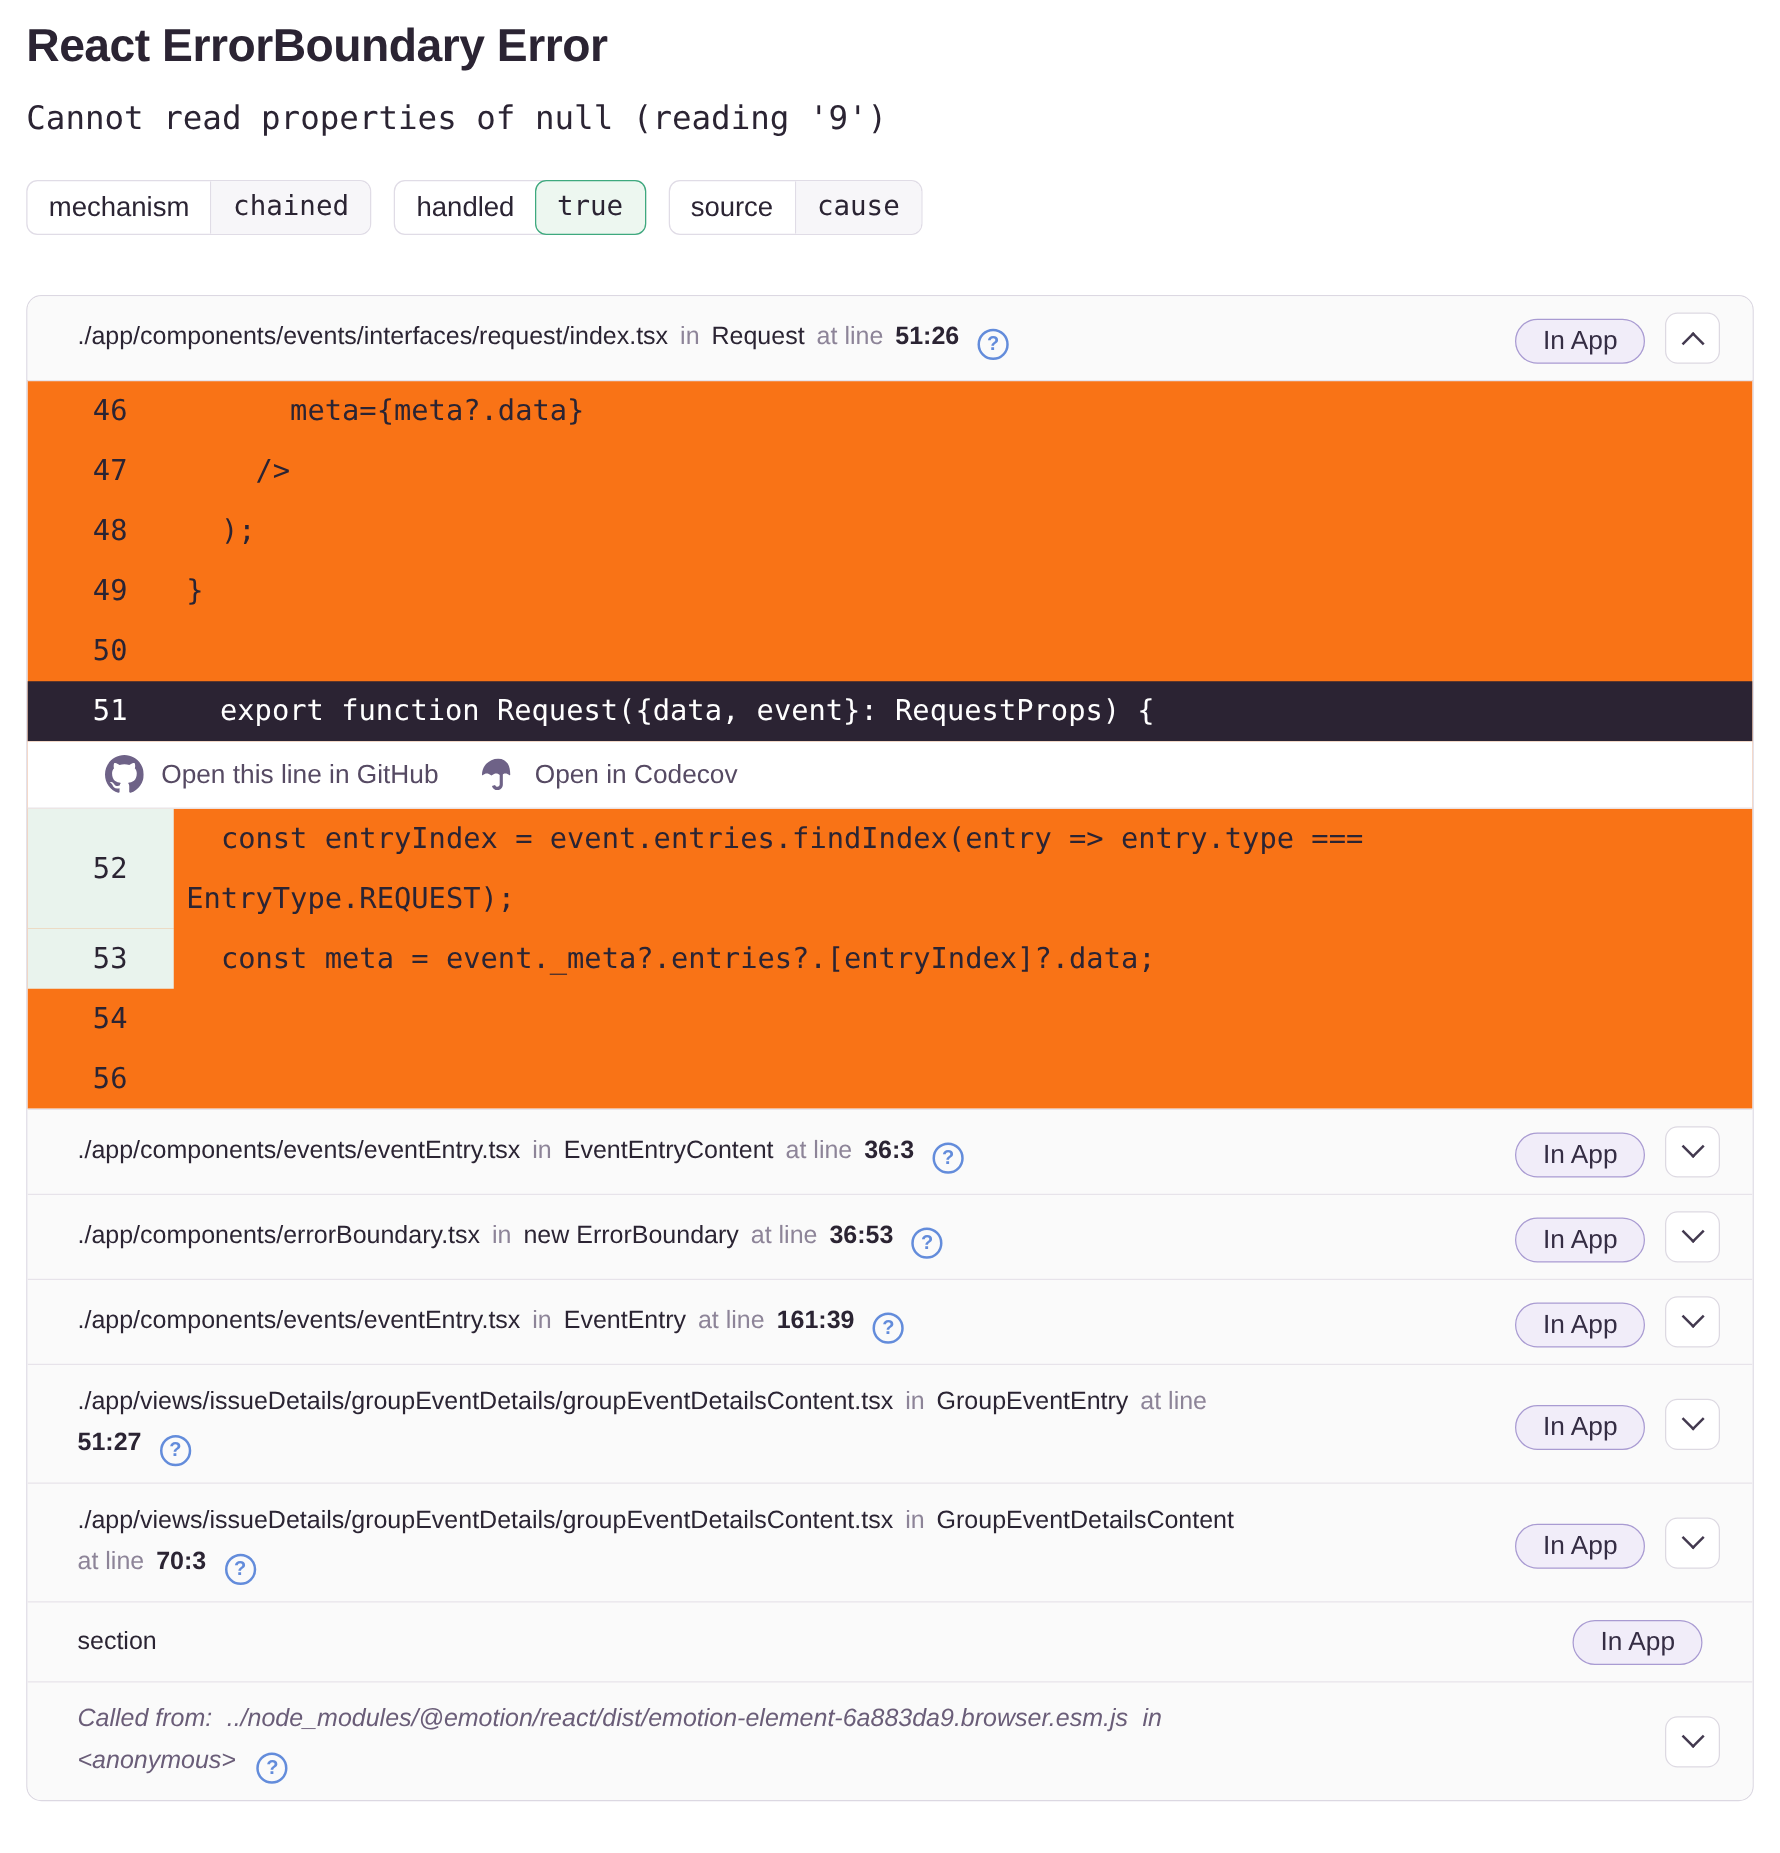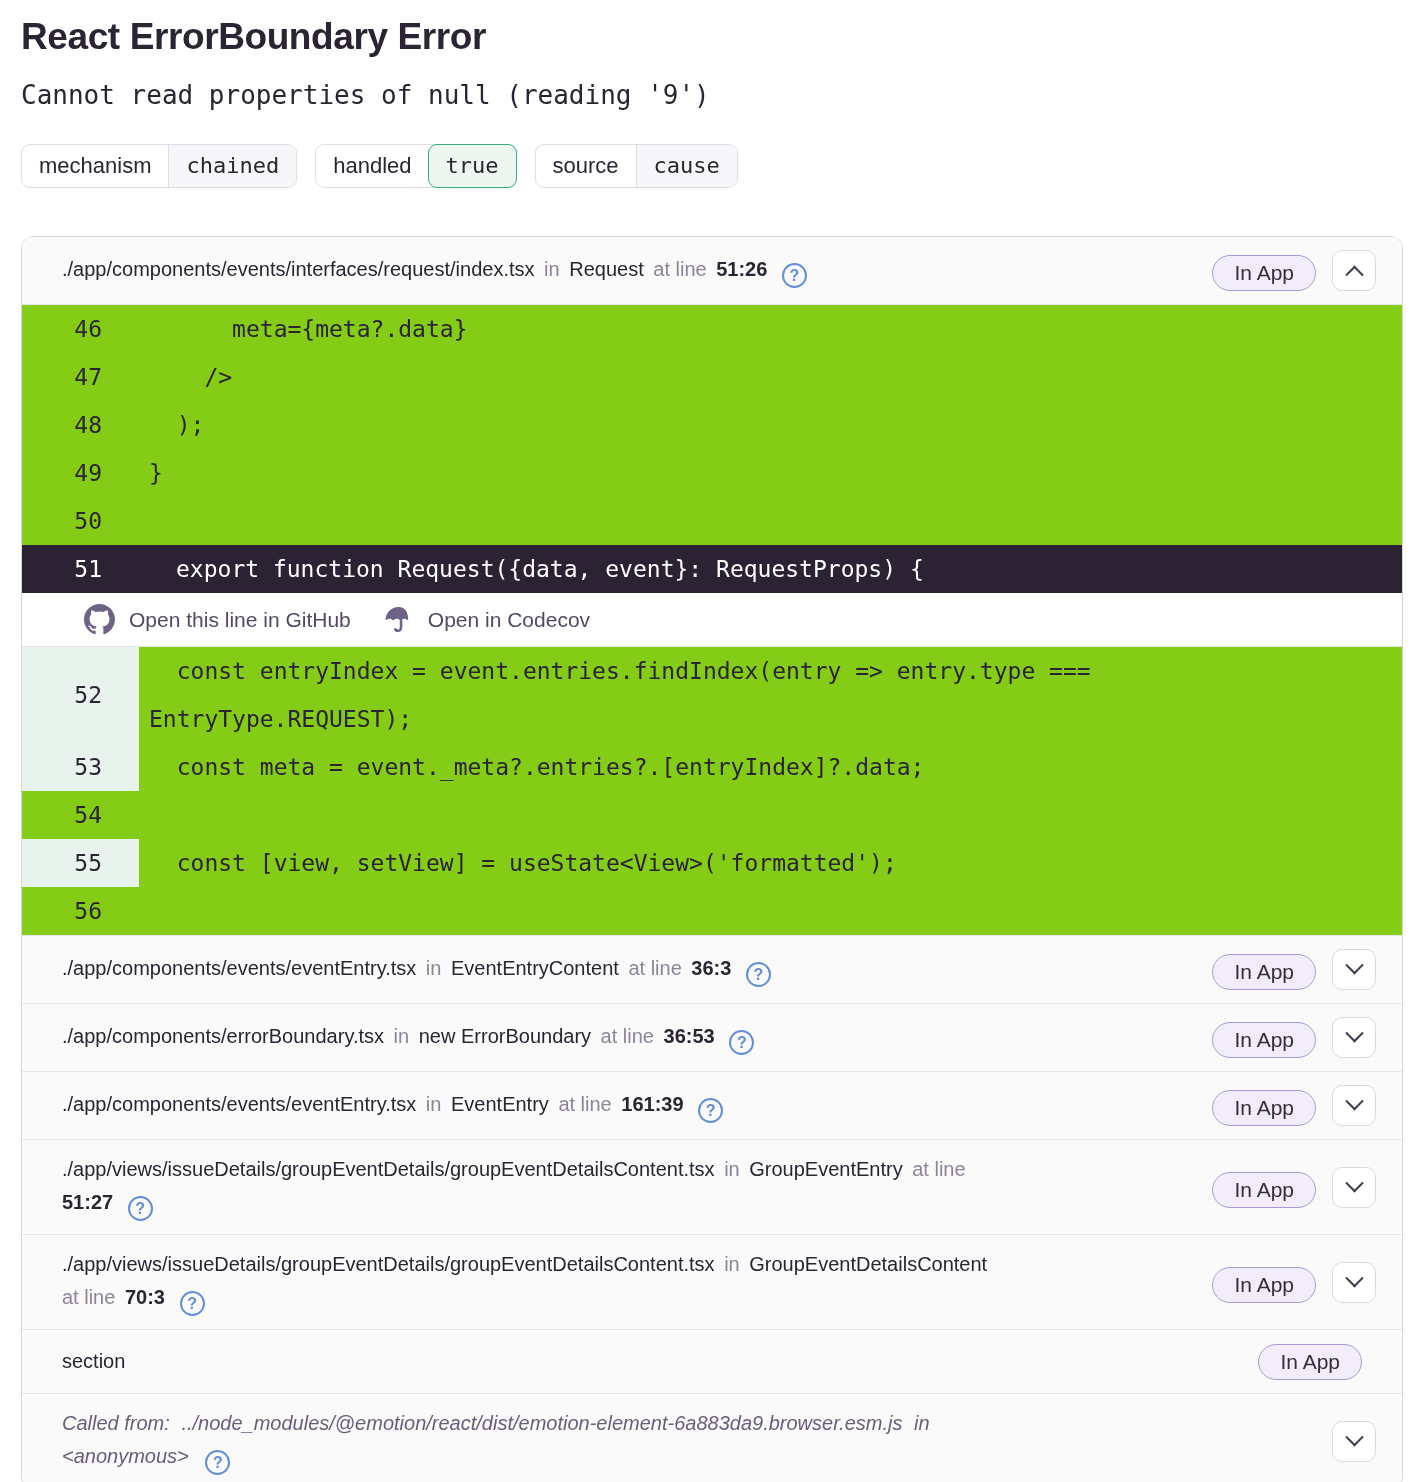--- a/index.html
+++ b/index.html
@@ -31,21 +31,21 @@
   .q-icon::after{content:"?";}
 
   .controls{display:flex;align-items:flex-end;gap:16px;margin-left:24px;flex:none;}
   .inapp{font-size:21px;padding:5px 21px;border:1.5px solid #a99bd2;border-radius:999px;background:#f1edf9;color:#352d44;white-space:nowrap;}
   .chev-btn{width:44px;height:41px;background:#fff;border:1px solid #ddd9e2;border-radius:10px;
             display:flex;align-items:center;justify-content:center;box-sizing:border-box;}
   .caret{width:13px;height:13px;border-right:2.5px solid #43394f;border-bottom:2.5px solid #43394f;box-sizing:border-box;}
   .caret.down{transform:rotate(45deg) translate(-3px,-3px);}
   .caret.up{transform:rotate(-135deg) translate(-3px,-3px);}
 
-  .code{background:#84cc16;border-top:1px solid #e7e3ea;font-family:"DejaVu Sans Mono",monospace;font-size:23px;color:#2b2433;}
+  .code{background:#f97316;border-top:1px solid #e7e3ea;font-family:"DejaVu Sans Mono",monospace;font-size:23px;color:#2b2433;}
   .cline{display:flex;min-height:48px;}
   .cno{flex:none;width:117px;padding-right:37px;box-sizing:border-box;display:flex;align-items:center;justify-content:flex-end;}
   .ctext{flex:1;padding-left:10px;padding-right:18px;white-space:pre-wrap;line-height:48px;word-break:normal;overflow-wrap:normal;}
   .cline.changed .cno{background:#e9f3ed;}
   .cline.active{background:#2b2333;color:#fff;gap:27px;}
   .cline.active .cno{color:#fff;}
 
   .actions{display:flex;align-items:center;gap:32px;padding:11px 20px 11px 62px;border-bottom:1px solid #e7e3ea;
            background:#fff;font-family:"Liberation Sans",sans-serif;font-size:21px;color:#564a63;}
   .action{display:flex;align-items:center;gap:14px;}
@@ -145,24 +145,20 @@
 EntryType.REQUEST);</span>
         </div>
       <div class="cline changed">
           <span class="cno">53</span>
           <span class="ctext">  const meta = event._meta?.entries?.[entryIndex]?.data;</span>
         </div>
       <div class="cline">
           <span class="cno">54</span>
           <span class="ctext"></span>
         </div>
-      <div class="cline changed">
-          <span class="cno">55</span>
-          <span class="ctext">  const [view, setView] = useState&lt;View&gt;('formatted');</span>
-        </div>
       <div class="cline">
           <span class="cno">56</span>
           <span class="ctext"></span>
         </div>
     </div>
 
     <div class="frame bt">
       <span class="ftext">
         <span class="fpath">./app/components/events/eventEntry.tsx</span>
         <span class="fdim">in</span>

